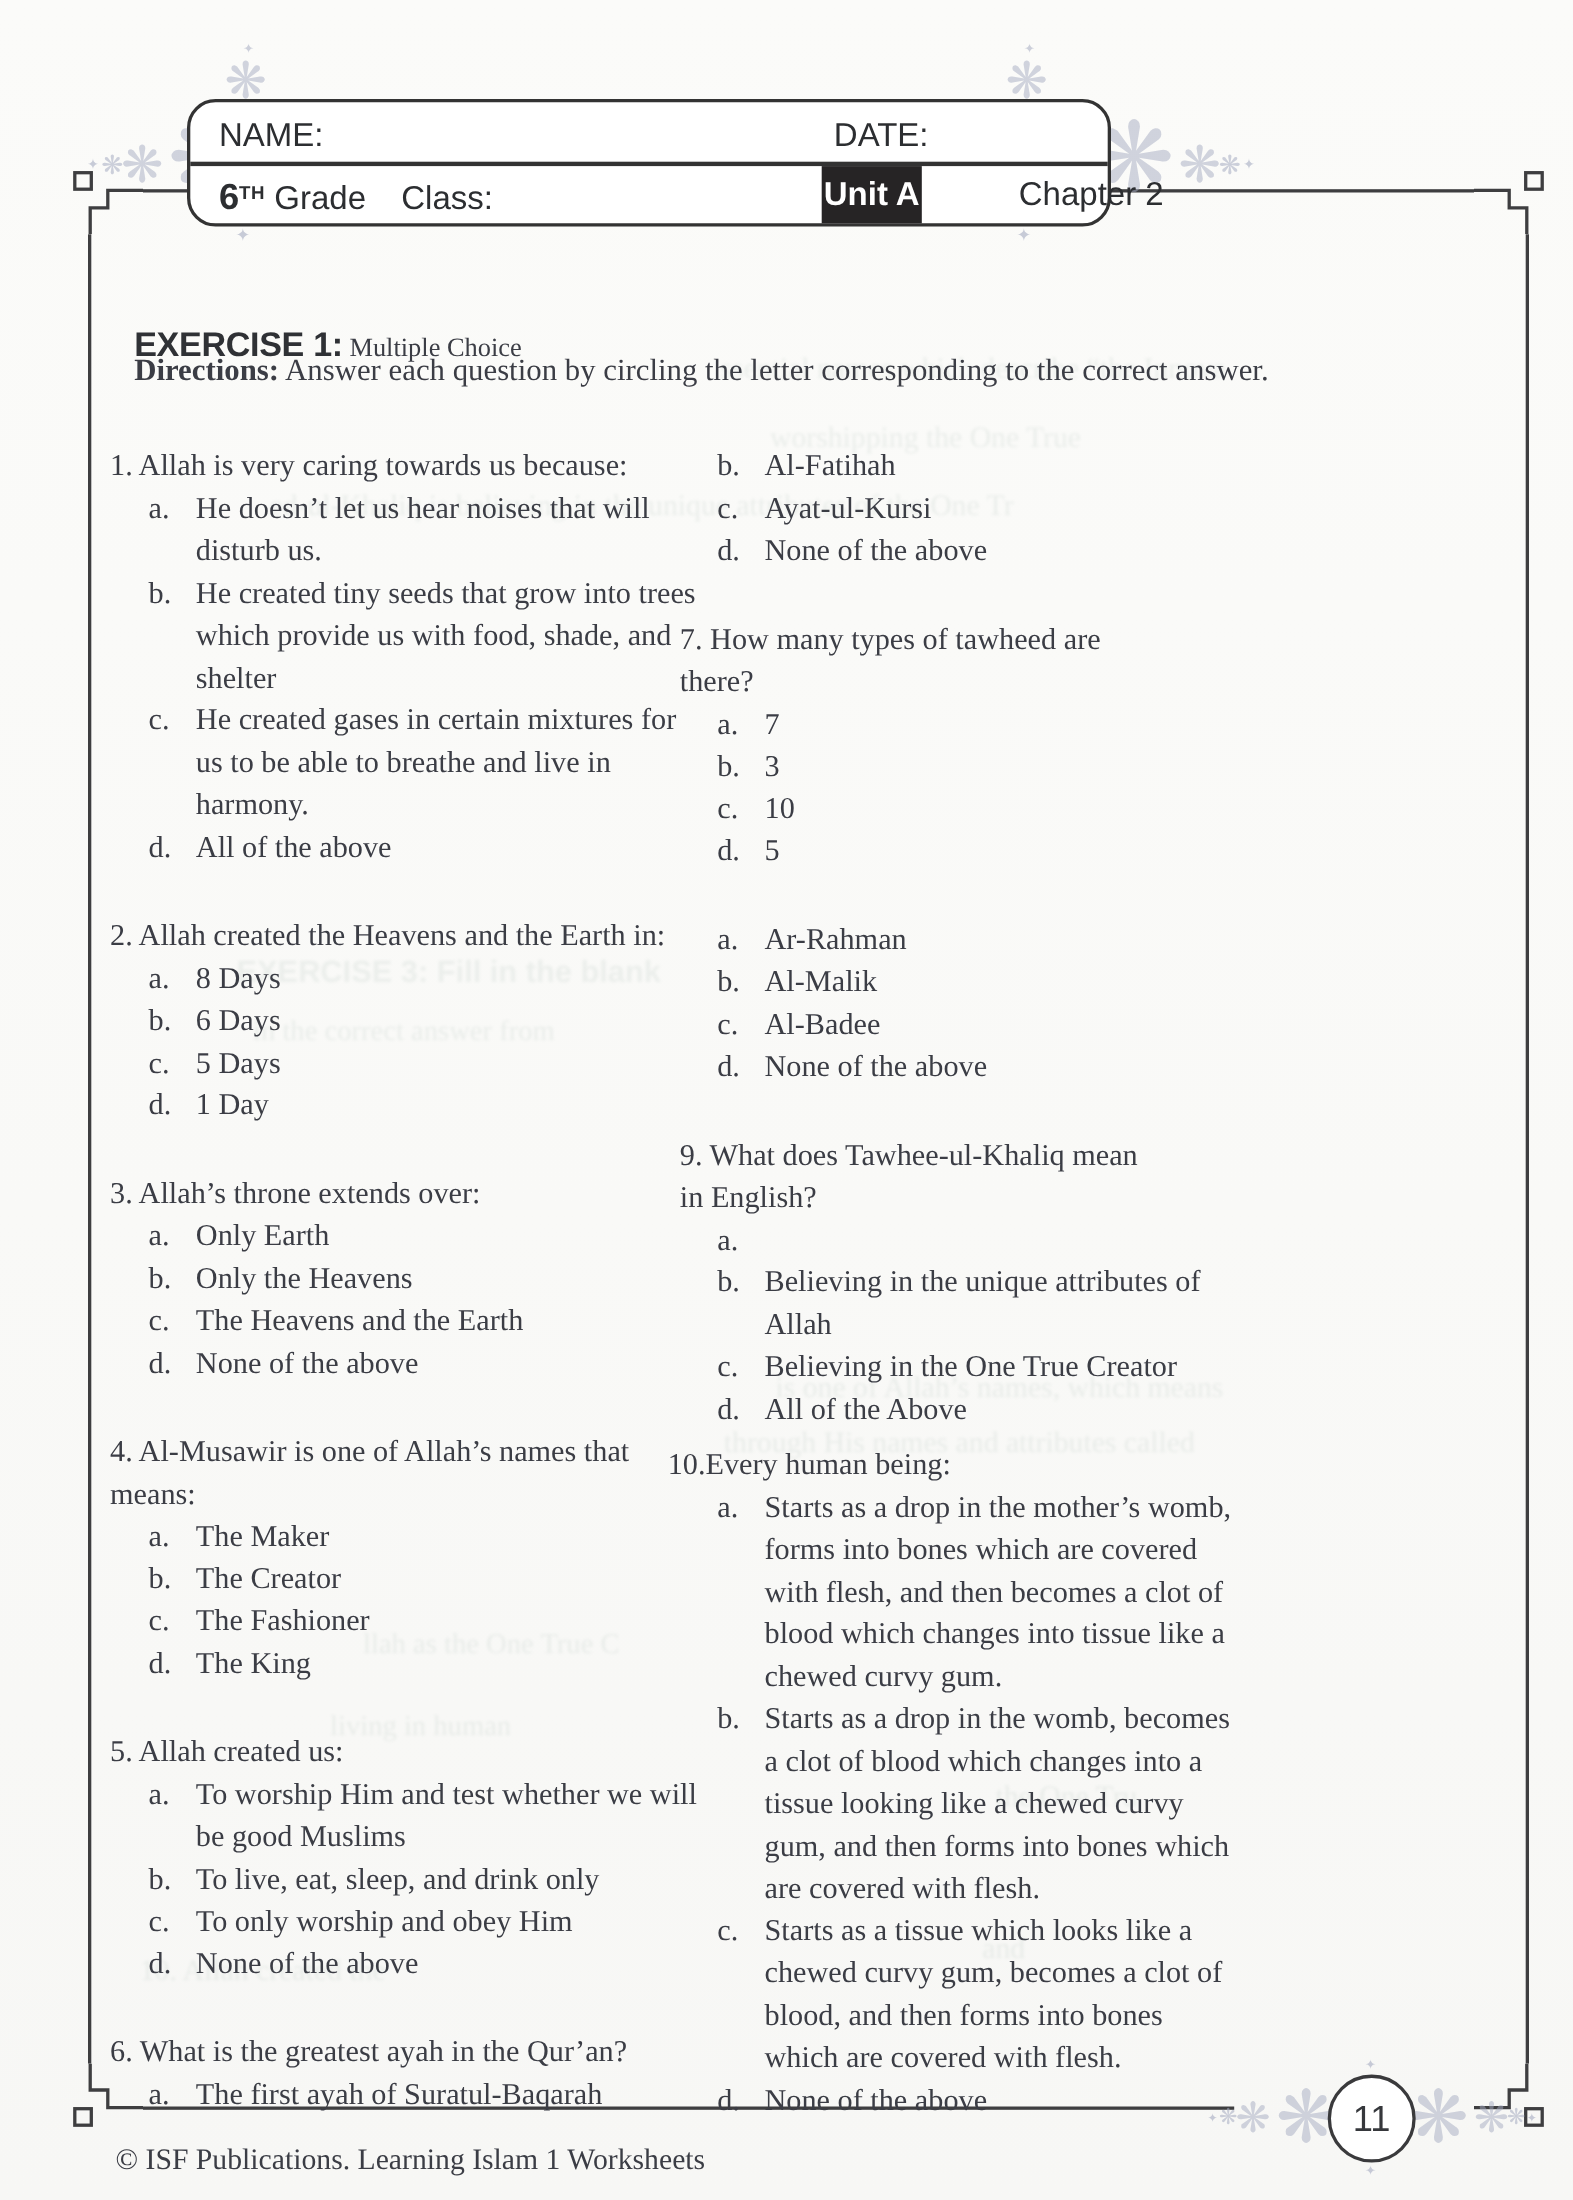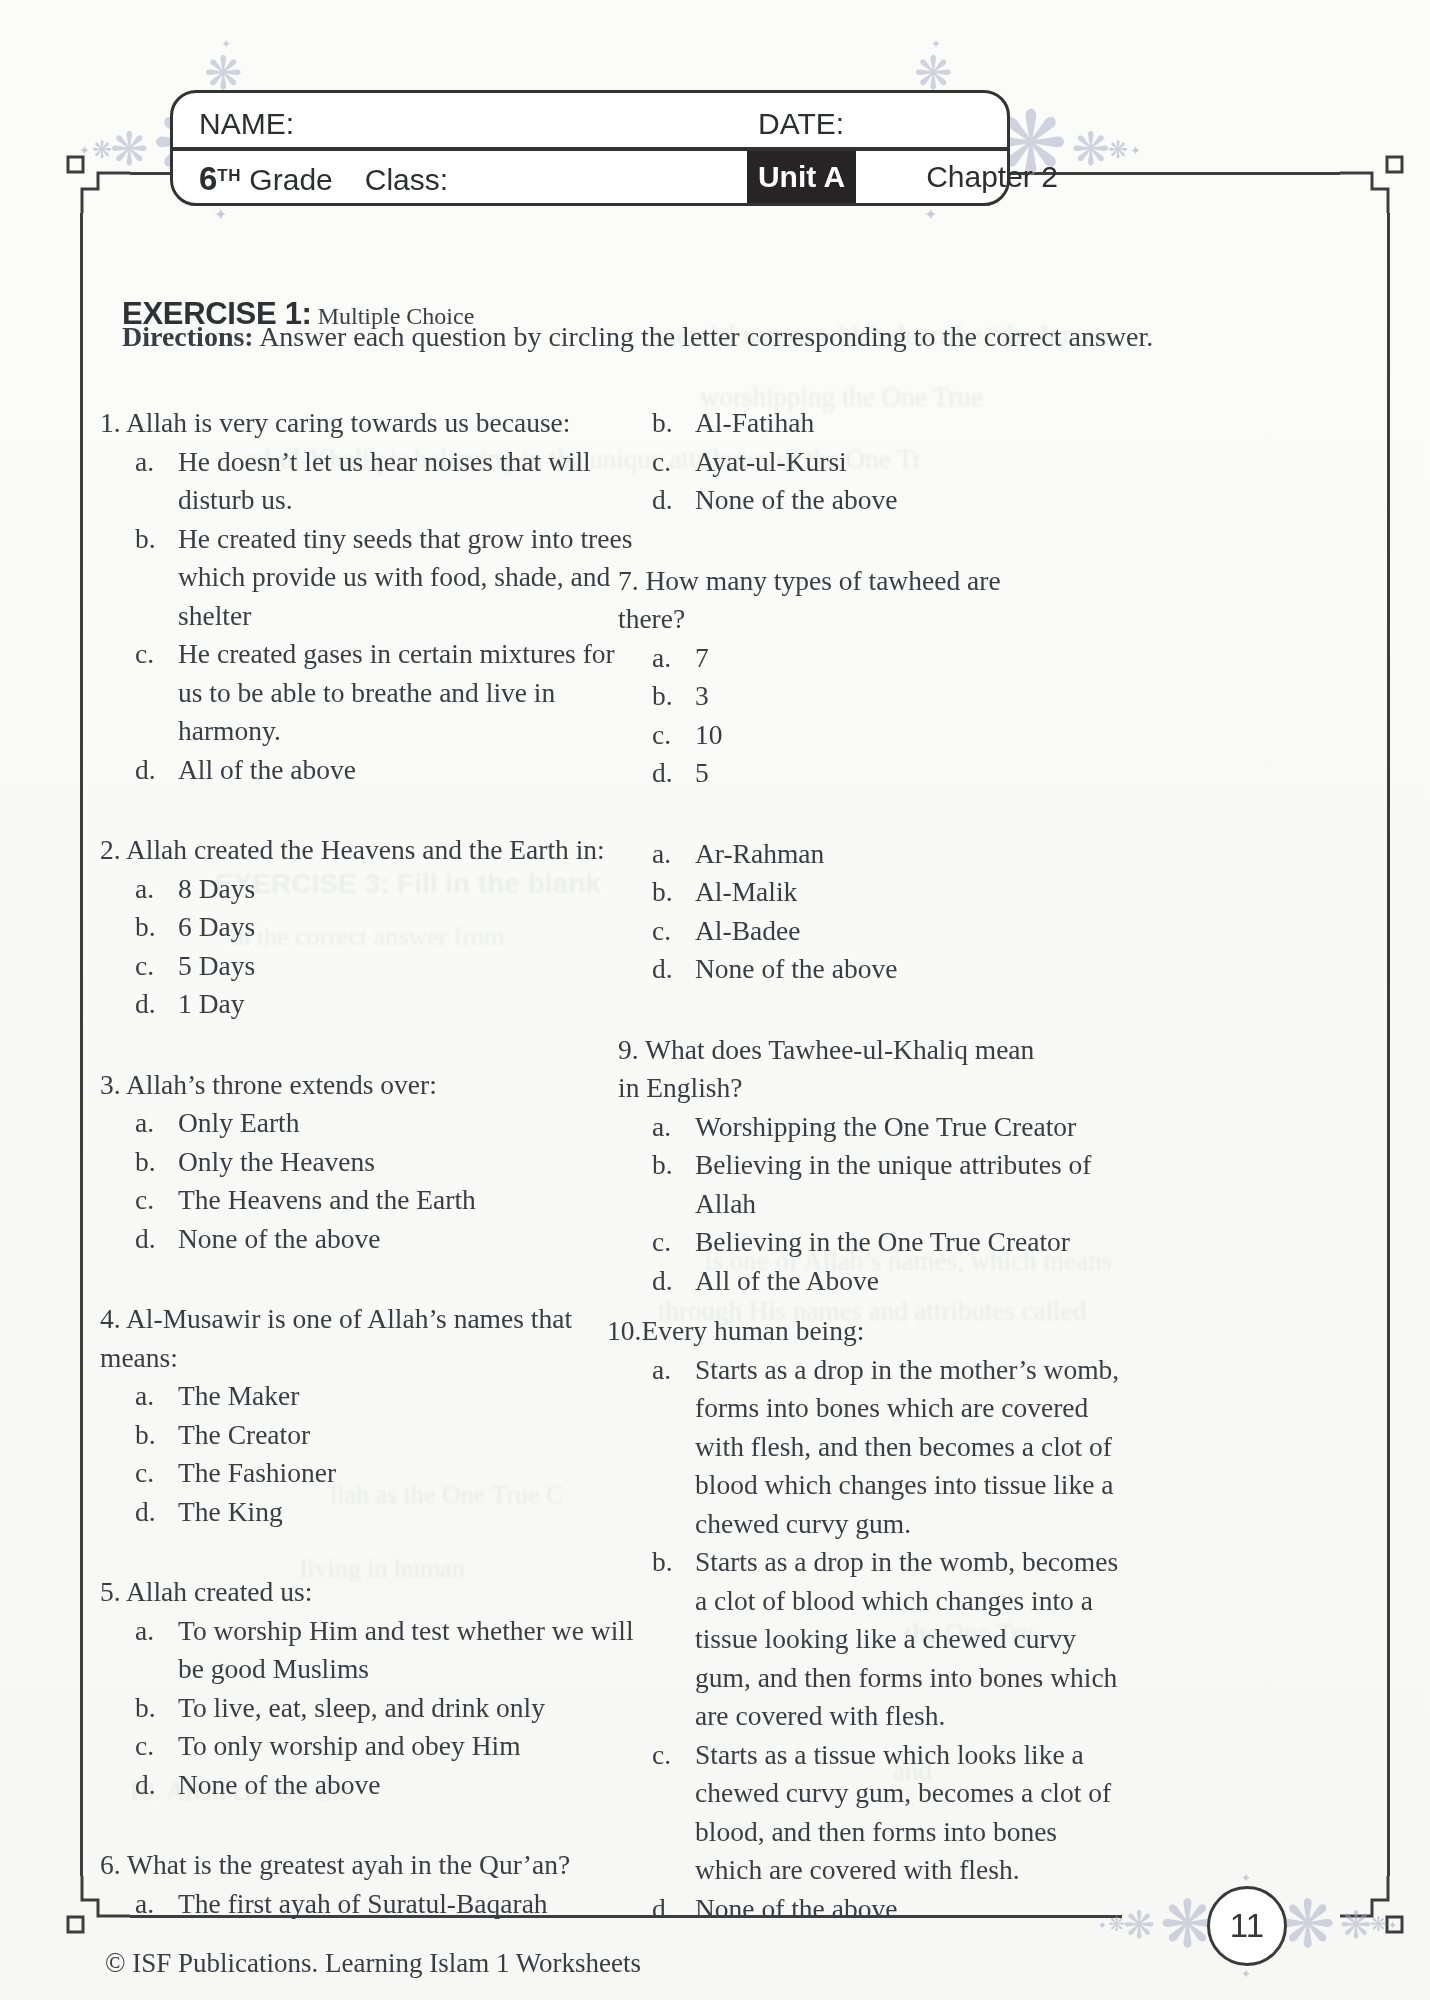--- a/index.html
+++ b/index.html
@@ -15,21 +15,21 @@
            font-family:"Liberation Sans",sans-serif;color:#2c2e31;box-sizing:border-box;}
   .hdr-row1{position:absolute;left:0;right:0;top:0;height:54px;}
   .hdr-divider{position:absolute;left:0;right:0;top:54px;height:3.5px;background:#333;}
   .hdr-row2{position:absolute;left:0;right:0;top:57.5px;bottom:0;}
   .name-label{position:absolute;left:26px;top:14px;font-size:30px;}
   .date-label{position:absolute;left:585px;top:14px;font-size:30px;}
   .grade-group{position:absolute;left:26px;top:9px;font-size:30px;}
   .grade-num{font-weight:bold;font-size:33px;}
   .grade-sup{font-weight:bold;font-size:17px;vertical-align:9px;letter-spacing:.5px;}
   .class-label{margin-left:32px;}
-  .unit-badge{position:absolute;left:574px;top:0;bottom:0;width:109px;background:#262425;color:#fff;
+  .unit-badge{position:absolute;left:574px;top:0;bottom:0;width:91px;background:#262425;color:#fff;
               display:flex;align-items:center;justify-content:center;font-weight:bold;font-size:30px;}
   .chapter-label{position:absolute;left:700px;top:0;bottom:0;width:142px;display:flex;align-items:center;
                  justify-content:center;font-size:30px;margin-left:48px;}
   
   .ex-heading{position:absolute;left:122px;top:296px;z-index:4;white-space:nowrap;}
   .ex-title{font-family:"Liberation Sans",sans-serif;font-weight:bold;font-size:31px;color:#2f3135;letter-spacing:-.3px;}
   .ex-subtitle{font-size:24px;}
   .directions{position:absolute;left:122px;top:321px;z-index:4;font-size:28px;white-space:nowrap;}
   .directions b{font-size:28px;}
   
@@ -302,21 +302,20 @@
         </div>
         <div class="opt">
           <span class="opt-letter">d.</span>
           <span class="opt-text">None of the above</span>
         </div>
       </div>
       <div class="q">
         <div class="q-line"><span class="q-num">9.</span> <span class="q-text">What does Tawhee-ul-Khaliq mean in English?</span></div>
         <div class="opt">
           <span class="opt-letter">a.</span>
-          <span class="opt-text">Worshipping the One True Creator</span>
         </div>
         <div class="opt">
           <span class="opt-letter">b.</span>
           <span class="opt-text">Believing in the unique attributes of Allah</span>
         </div>
         <div class="opt">
           <span class="opt-letter">c.</span>
           <span class="opt-text">Believing in the One True Creator</span>
         </div>
         <div class="opt">

